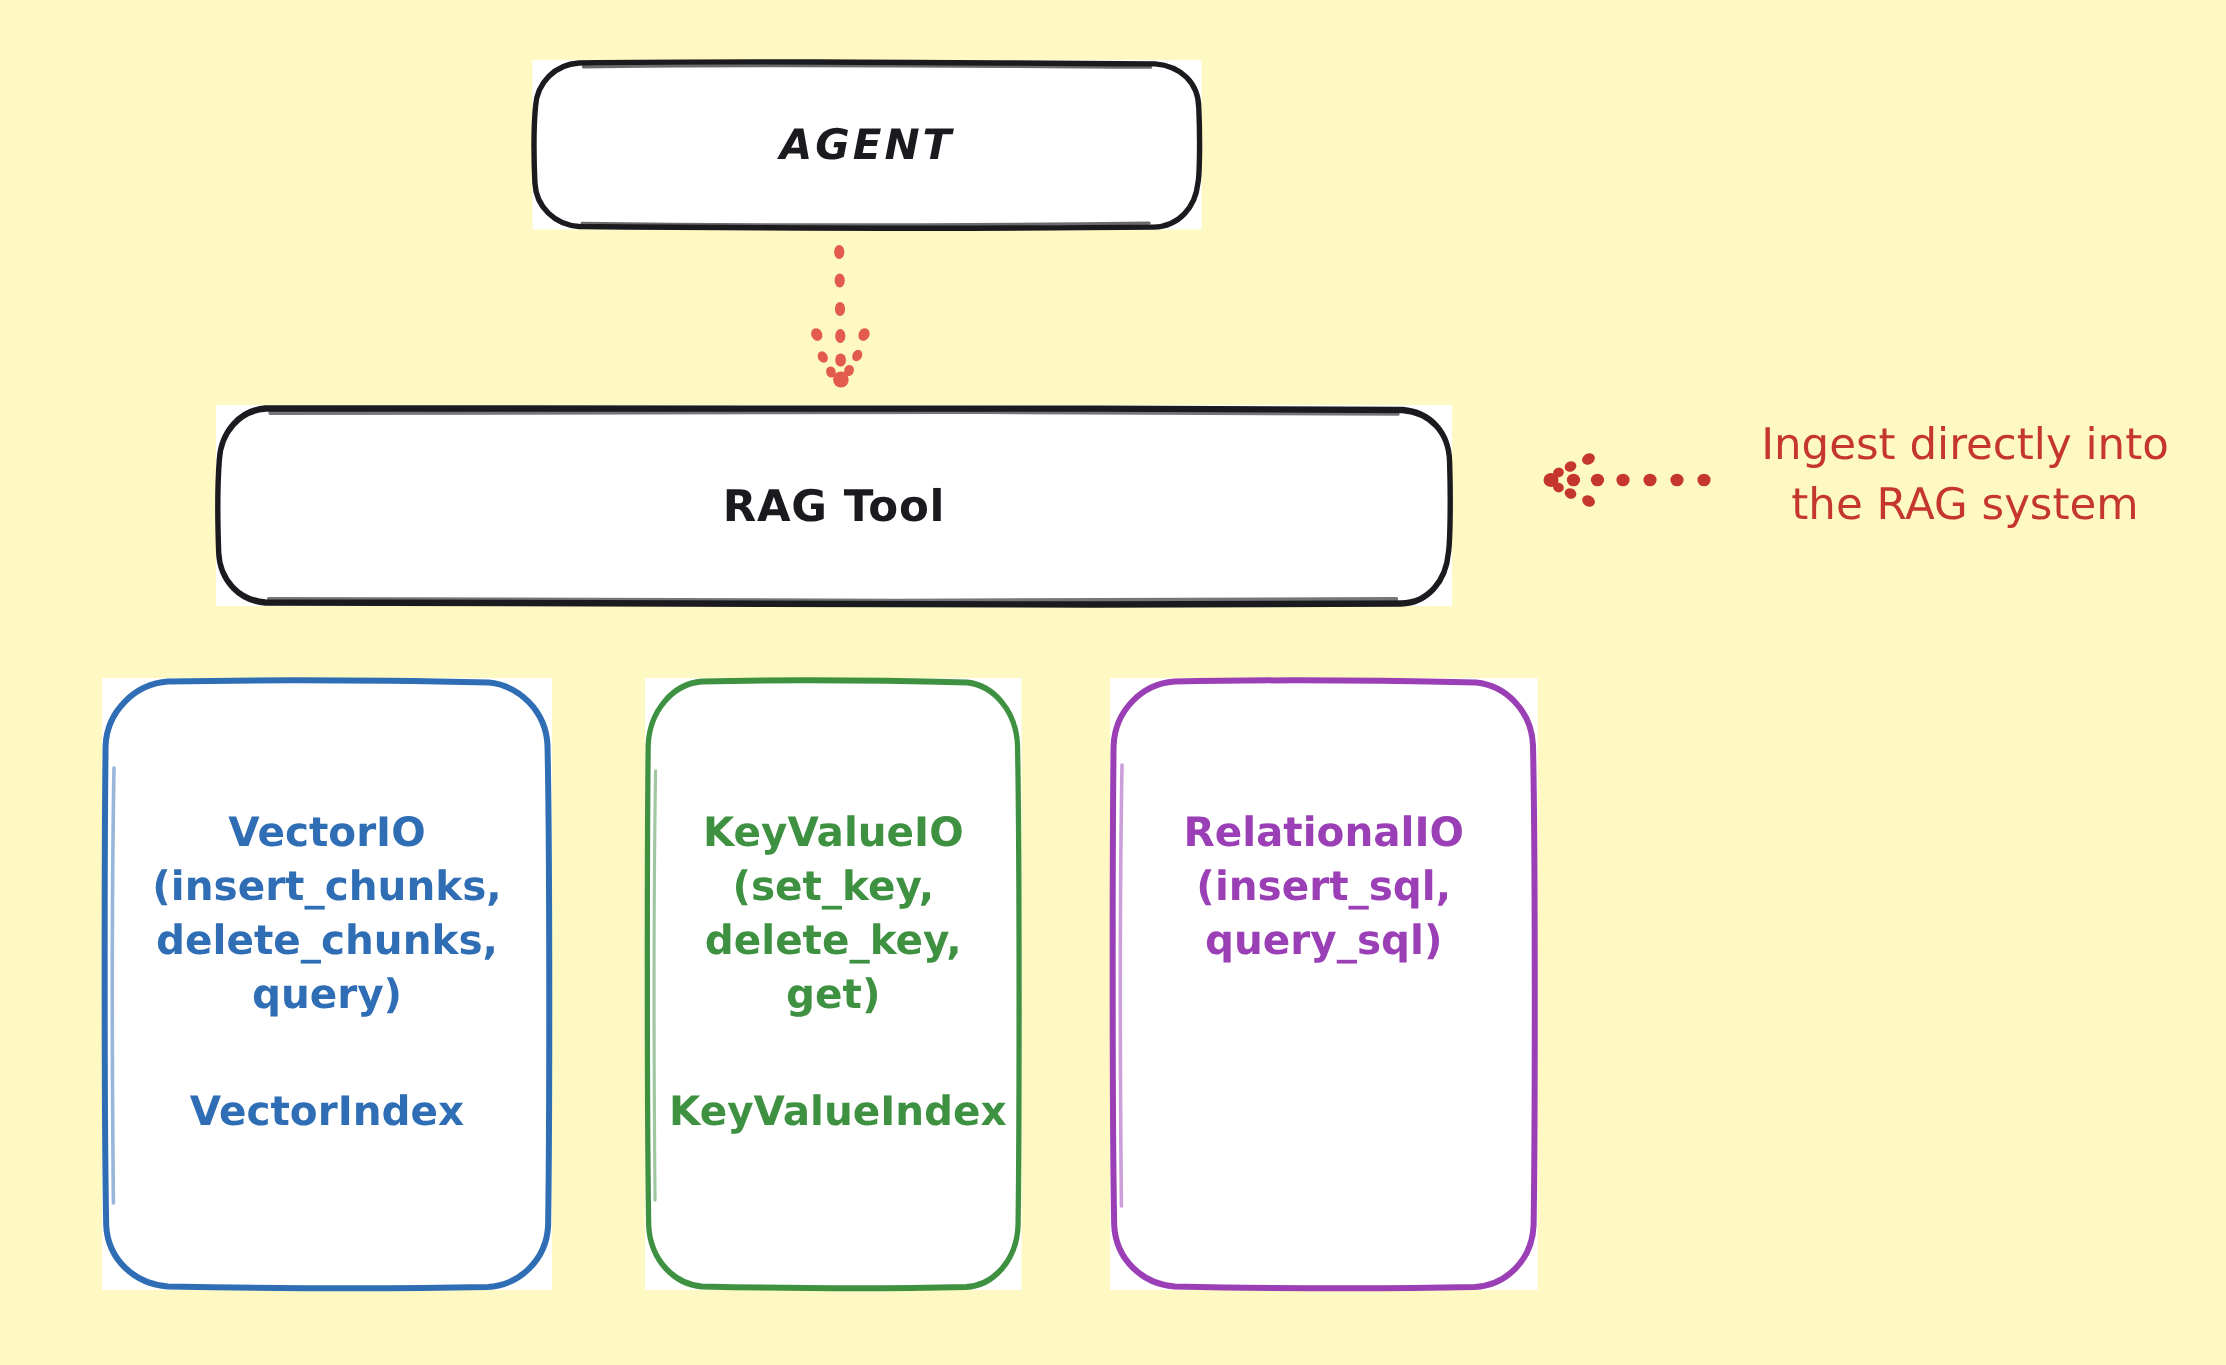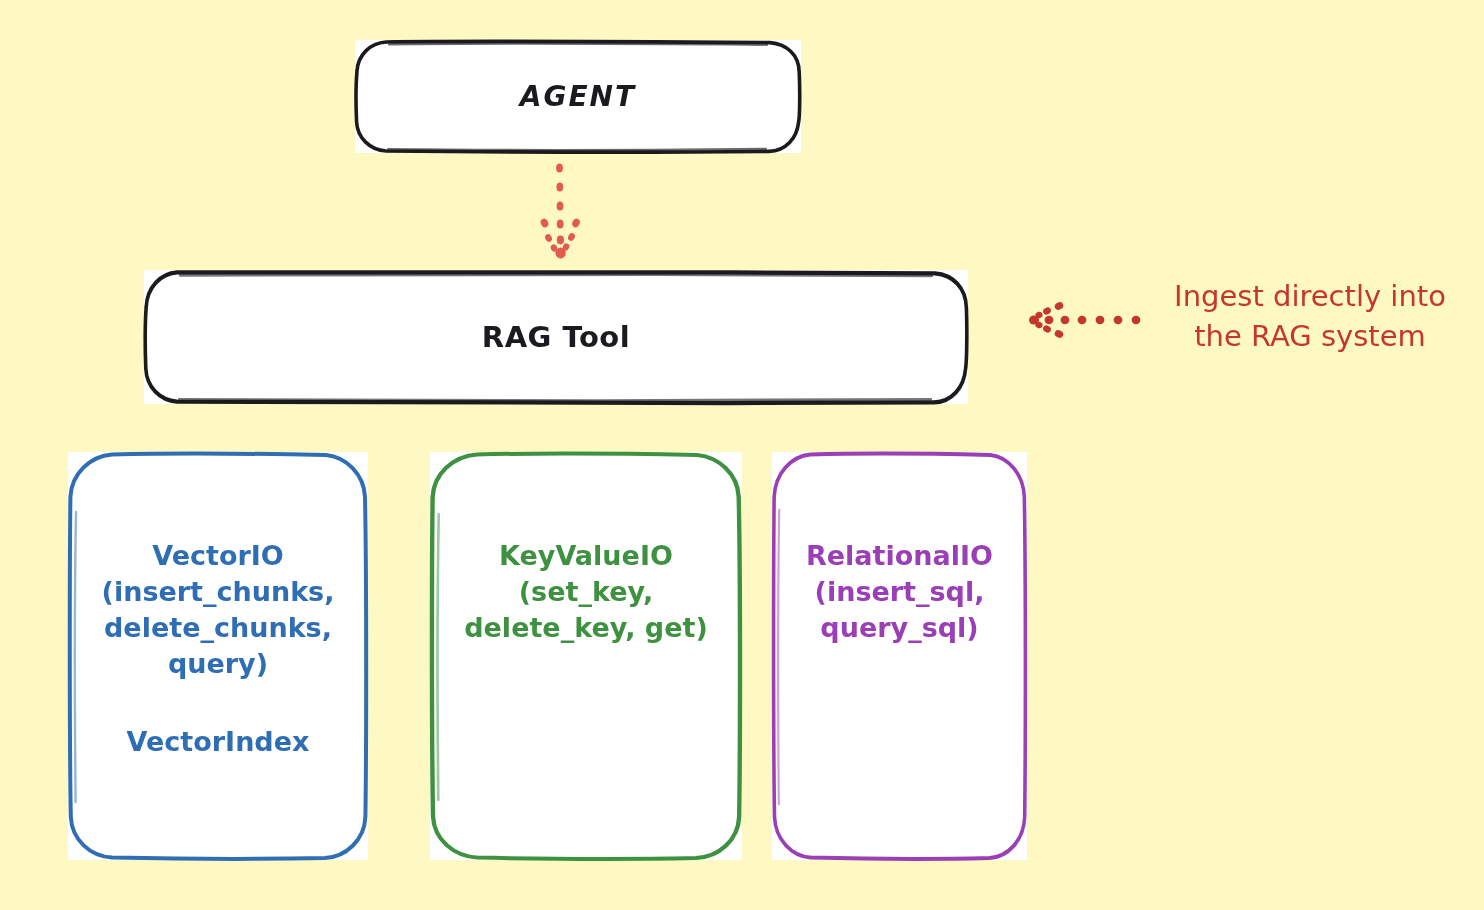--- a/index.html
+++ b/index.html
@@ -86,22 +86,22 @@
     z-index: 2;
     width: 100%;
     margin-top: 86px;
     text-align: center;
   }
   .io-sub {
     margin-top: 42px;
   }
 
   #vectorio-box { left: 68px;  top: 452px; width: 300px; height: 408px; }
-  #keyvalueio-box { left: 430px; top: 452px; width: 312px; height: 408px; }
-  #relationalio-box { left: 772px; top: 452px; width: 255px; height: 408px; }
+  #keyvalueio-box { left: 430px; top: 452px; width: 251px; height: 408px; }
+  #relationalio-box { left: 740px; top: 452px; width: 285px; height: 408px; }
 
   #vectorio-box .hd-label,
   #vectorio-box .io-inner { color: #2f6eb5; }
   #keyvalueio-box .hd-label,
   #keyvalueio-box .io-inner { color: #3f9142; }
   #relationalio-box .hd-label,
   #relationalio-box .io-inner { color: #9a3fb5; }
 
   
   .arrow-svg {
@@ -228,20 +228,21 @@
       <path d="M43,2.4 C105,1 190,1.8 244,3 C264,5 281,22 282,45
                C283.6,120 283.4,300 282.4,365 C281.4,388 264,405 243,406
                C180,407.4 100,406.8 43,405.6 C22,404 4,388 2.8,365
                C1.4,290 1.6,110 2.4,45 C3.4,22 21,4 43,2.4 Z" fill="none" stroke="#3f9142" stroke-width="4" stroke-linecap="round" stroke-linejoin="round"></path>
       <path d="M8,62 C6.6,142 6.8,268 7.6,348" fill="none" stroke="#3f9142" stroke-width="2.4" stroke-linecap="round" opacity="0.5"></path>
     </svg>
     <div class="io-inner">
       <div class="hd-label">KeyValueIO
 (set_key,
 delete_key, get)</div>
+      <div class="hd-label io-sub">KeyValueIndex</div>
     </div>
   </div>
 
   <div class="hd-box io-box" id="relationalio-box">
     <svg viewBox="0 0 285 408" preserveAspectRatio="none">
       <path d="M43,2.4 C105,1 190,1.8 244,3 C264,5 281,22 282,45
                C283.6,120 283.4,300 282.4,365 C281.4,388 264,405 243,406
                C180,407.4 100,406.8 43,405.6 C22,404 4,388 2.8,365
                C1.4,290 1.6,110 2.4,45 C3.4,22 21,4 43,2.4 Z" fill="none" stroke="#9a3fb5" stroke-width="4" stroke-linecap="round" stroke-linejoin="round"></path>
       <path d="M8,58 C6.6,140 6.8,270 7.6,352" fill="none" stroke="#9a3fb5" stroke-width="2.4" stroke-linecap="round" opacity="0.5"></path>

